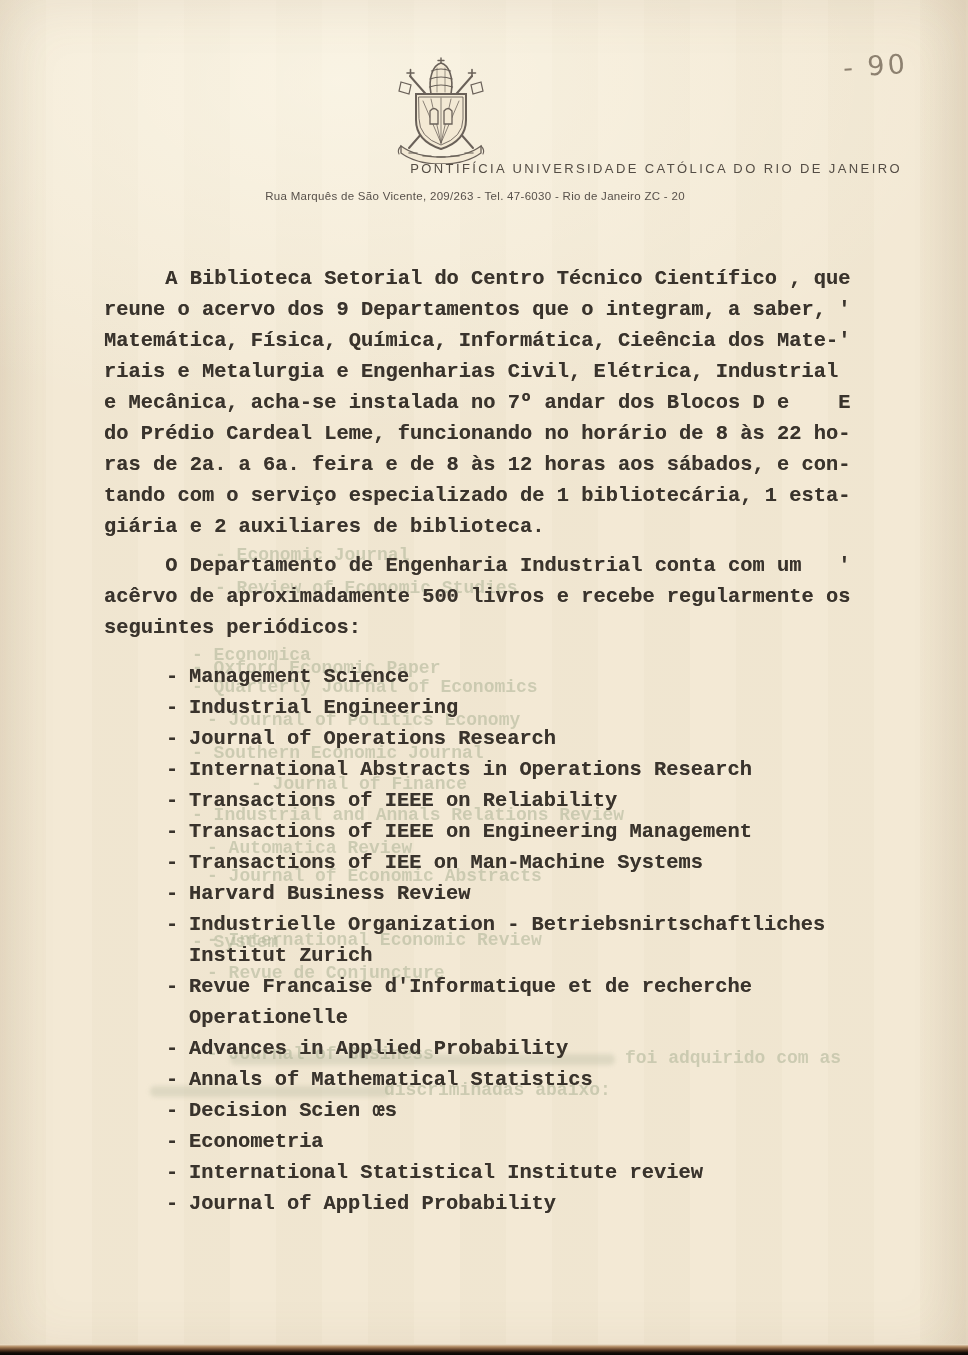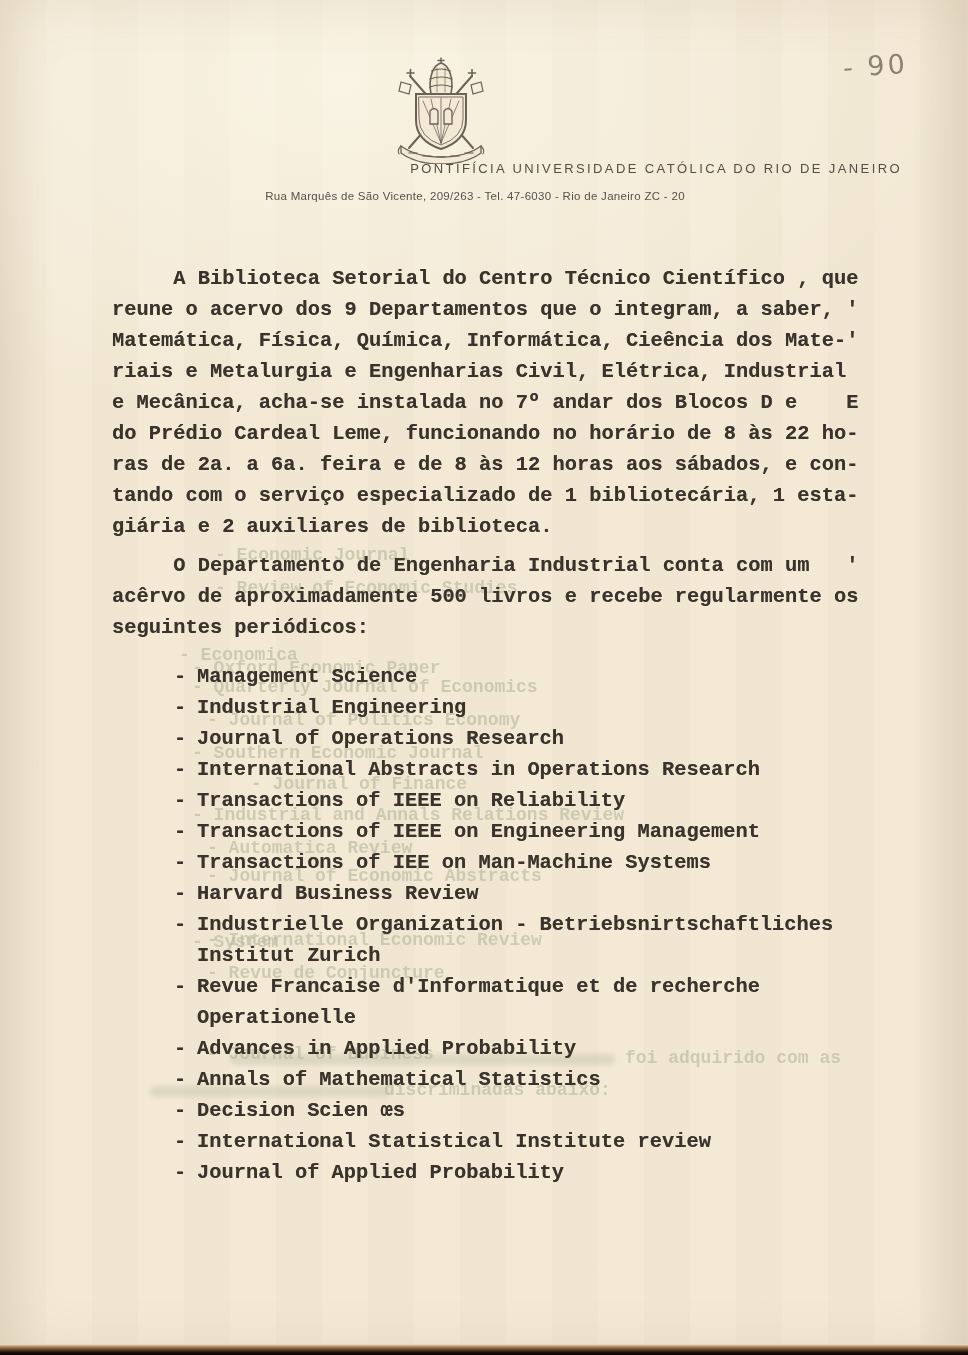--- a/index.html
+++ b/index.html
@@ -42,40 +42,40 @@
     position:absolute;white-space:pre;
     font-family:"Liberation Mono","DejaVu Sans Mono",monospace;
     font-weight:bold;font-size:18px;color:#aeb497;
     opacity:.55;filter:blur(.6px);
   }
   .ghost-smear{
     position:absolute;height:11px;border-radius:5px;
     background:rgba(174,180,151,.30);filter:blur(2.2px);
   }
   .body-text{
-    position:absolute;left:112px;top:263px;width:800px;
+    position:absolute;left:104px;top:263px;width:800px;
     font-size:20.4px;line-height:31px;font-weight:bold;color:#39332c;
     text-shadow:0 0 .5px rgba(57,51,44,.55);
   }
   .tline{white-space:pre;height:31px;}
   .para2{margin-top:8px;}
   .journal-list{margin-top:18px;}
   .jrow{white-space:pre;height:31px;padding-left:62px;}
   .jdash{display:inline-block;width:23px;}
 </style>
 </head>
 <body>
 
 <div class="page">
 
   <div class="ghost-layer">
       <div class="ghost" style="left: 215px; top: 545px;">- Economic Journal</div>
       <div class="ghost" style="left: 215px; top: 578px;">- Review of Economic Studies</div>
       <div class="ghost" style="left: 192px; top: 612px; margin-top: 46px;">- Oxford Economic Paper</div>
-      <div class="ghost" style="left: 179px; top: 645px;">- Economica</div>
+      <div class="ghost" style="left: 192px; top: 645px;">- Economica</div>
       <div class="ghost" style="left: 192px; top: 677px;">- Quarterly Journal of Economics</div>
       <div class="ghost" style="left: 207px; top: 710px;">- Journal of Politics Economy</div>
       <div class="ghost" style="left: 192px; top: 743px;">- Southern Economic Journal</div>
       <div class="ghost" style="left: 207px; top: 774px; margin-left: 44px;">- Journal of Finance</div>
       <div class="ghost" style="left: 192px; top: 805px;">- Industrial and Annals Relations Review</div>
       <div class="ghost" style="left: 207px; top: 838px;">- Automatica Review</div>
       <div class="ghost" style="left: 207px; top: 866px;">- Journal of Economic Abstracts</div>
       <div class="ghost" style="left: 207px; top: 899px; margin-top: 31px;">- International Economic Review</div>
       <div class="ghost" style="left: 192px; top: 932px;">- System</div>
       <div class="ghost" style="left: 207px; top: 963px;">- Revue de Conjuncture</div>
@@ -146,19 +146,20 @@
         <div class="jrow"><span class="jdash">-</span><span>Transactions of IEEE on Engineering Management</span></div>
         <div class="jrow"><span class="jdash">-</span><span>Transactions of IEE on Man-Machine Systems</span></div>
         <div class="jrow"><span class="jdash">-</span><span>Harvard Business Review</span></div>
         <div class="jrow"><span class="jdash">-</span><span>Industrielle Organization - Betriebsnirtschaftliches</span></div>
         <div class="jrow"><span class="jdash"></span><span>Institut Zurich</span></div>
         <div class="jrow"><span class="jdash">-</span><span>Revue Francaise d'Informatique et de recherche</span></div>
         <div class="jrow"><span class="jdash"></span><span>Operationelle</span></div>
         <div class="jrow"><span class="jdash">-</span><span>Advances in Applied Probability</span></div>
         <div class="jrow"><span class="jdash">-</span><span>Annals of Mathematical Statistics</span></div>
         <div class="jrow"><span class="jdash">-</span><span>Decision Scien œs</span></div>
+        <div class="jrow"><span class="jdash">-</span><span>Econometria</span></div>
         <div class="jrow"><span class="jdash">-</span><span>International Statistical Institute review</span></div>
         <div class="jrow"><span class="jdash">-</span><span>Journal of Applied Probability</span></div>
       </div>
   </div>
 
   <div class="scan-bottom-edge"></div>
 </div>
 
 </body></html>

